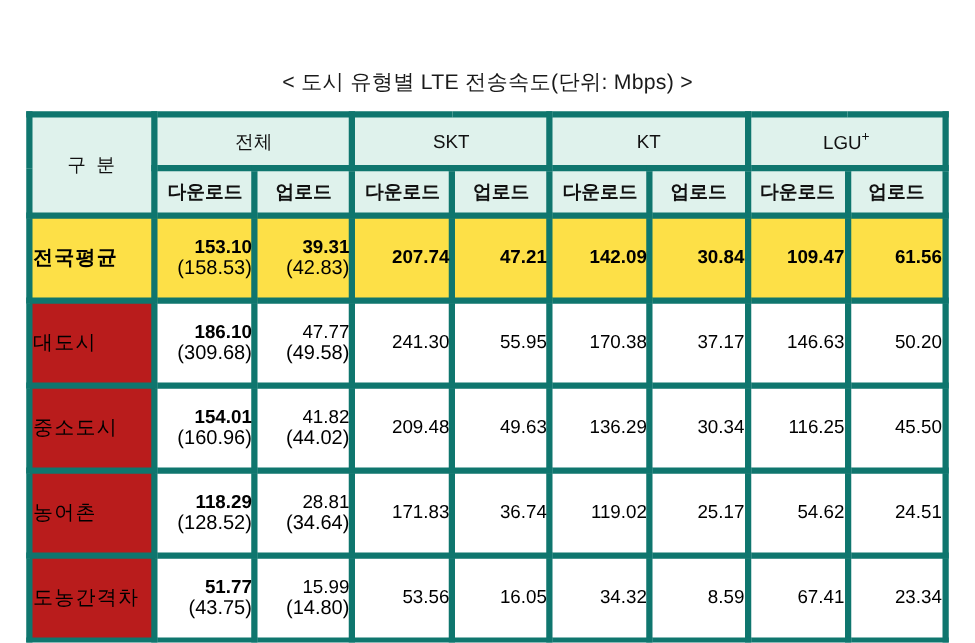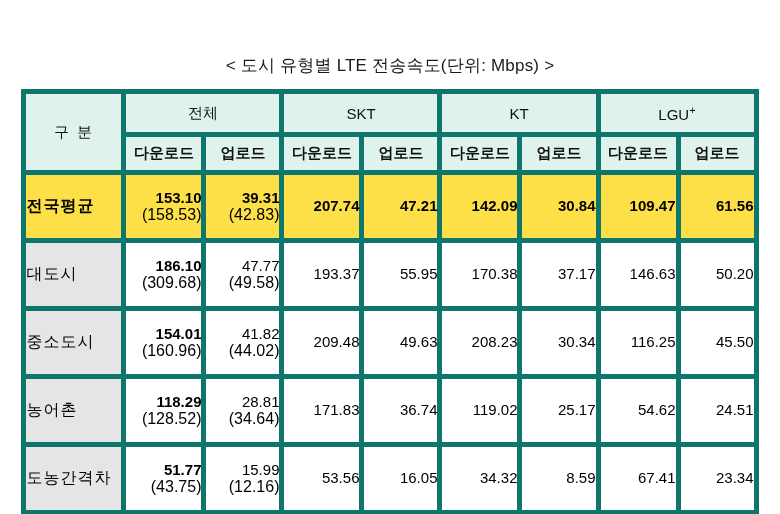--- a/index.html
+++ b/index.html
@@ -58,21 +58,21 @@
   th.gubun {
     font-size: 16px;
     letter-spacing: 2px;
   }
   tbody tr {
     height: 68px;
   }
   tbody td.rowlabel {
     font-size: 16px;
     letter-spacing: 1px;
-    background: #e5e5e5;
+    background: #b91c1c;
   }
   tr.avg td {
     background: #fde047;
   }
   tr.avg td.rowlabel {
     font-weight: bold;
     background: #fde047;
   }
   td.num {
     text-align: right;
@@ -163,41 +163,41 @@
       <tr>
         <td class="rowlabel">대도시</td>
         <td class="num bold-main">
           <span class="main">186.10</span>
           <span class="prev">(309.68)</span>
         </td>
         <td class="num">
           <span class="main">47.77</span>
           <span class="prev">(49.58)</span>
         </td>
-        <td class="num single">193.37</td>
+        <td class="num single">241.30</td>
         <td class="num single">55.95</td>
         <td class="num single">170.38</td>
         <td class="num single">37.17</td>
         <td class="num single">146.63</td>
         <td class="num single">50.20</td>
       </tr>
 
       <tr>
         <td class="rowlabel">중소도시</td>
         <td class="num bold-main">
           <span class="main">154.01</span>
           <span class="prev">(160.96)</span>
         </td>
         <td class="num">
           <span class="main">41.82</span>
           <span class="prev">(44.02)</span>
         </td>
         <td class="num single">209.48</td>
         <td class="num single">49.63</td>
-        <td class="num single">208.23</td>
+        <td class="num single">136.29</td>
         <td class="num single">30.34</td>
         <td class="num single">116.25</td>
         <td class="num single">45.50</td>
       </tr>
 
       <tr>
         <td class="rowlabel">농어촌</td>
         <td class="num bold-main">
           <span class="main">118.29</span>
           <span class="prev">(128.52)</span>
@@ -215,21 +215,21 @@
       </tr>
 
       <tr>
         <td class="rowlabel">도농간격차</td>
         <td class="num bold-main">
           <span class="main">51.77</span>
           <span class="prev">(43.75)</span>
         </td>
         <td class="num">
           <span class="main">15.99</span>
-          <span class="prev">(12.16)</span>
+          <span class="prev">(14.80)</span>
         </td>
         <td class="num single">53.56</td>
         <td class="num single">16.05</td>
         <td class="num single">34.32</td>
         <td class="num single">8.59</td>
         <td class="num single">67.41</td>
         <td class="num single">23.34</td>
       </tr>
 
     </tbody>

